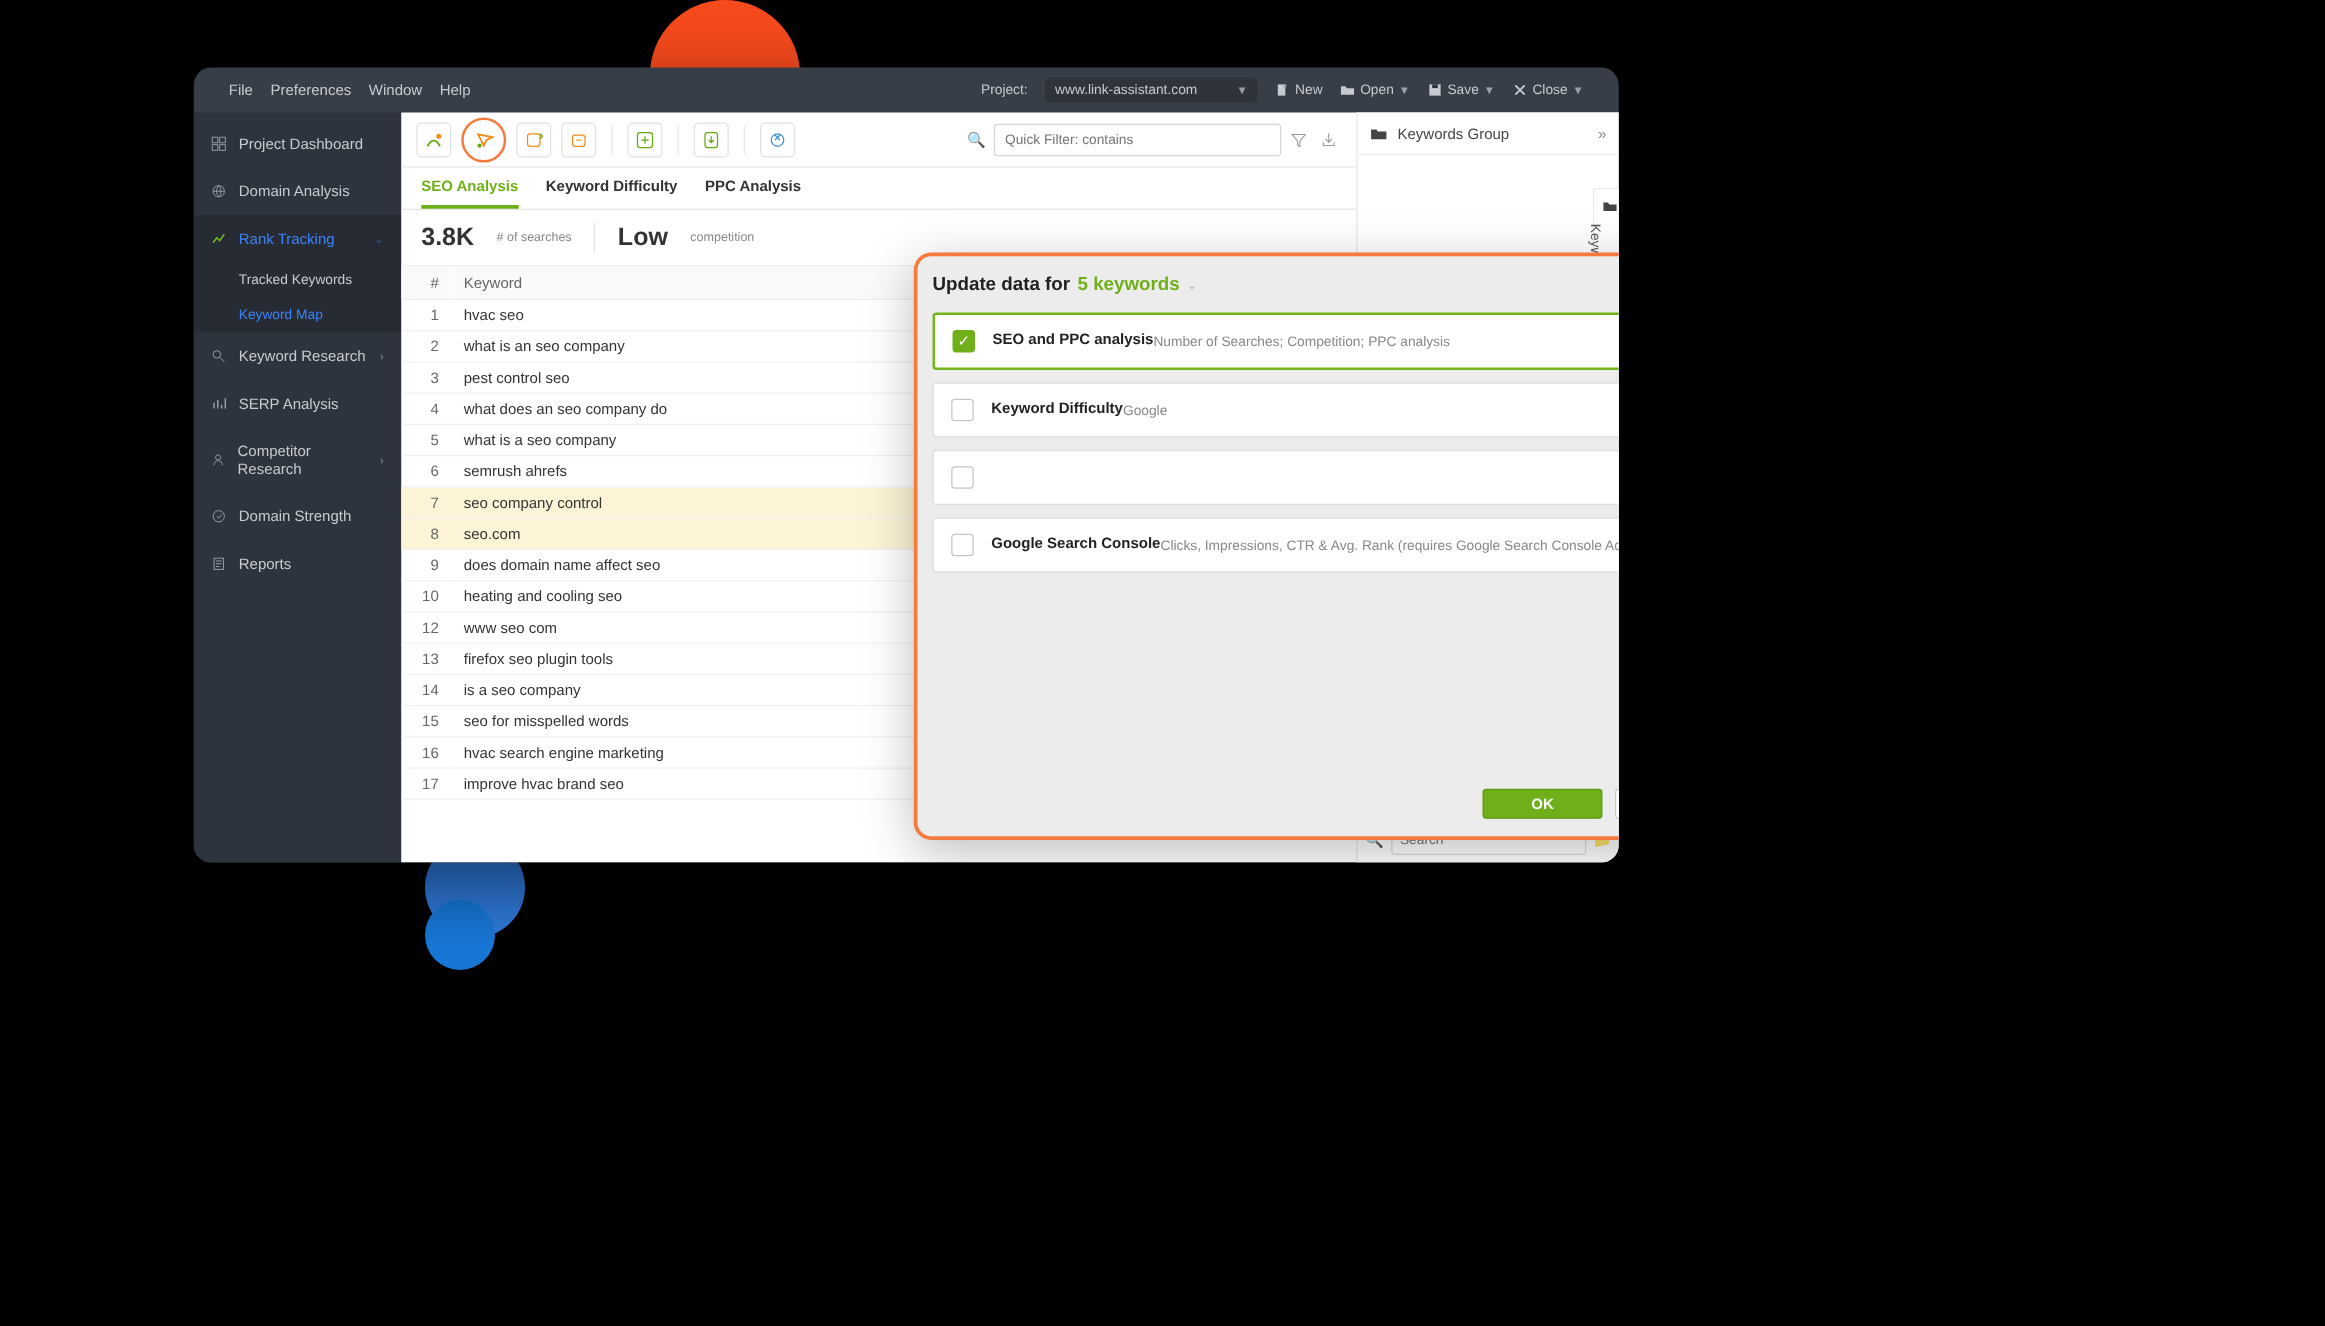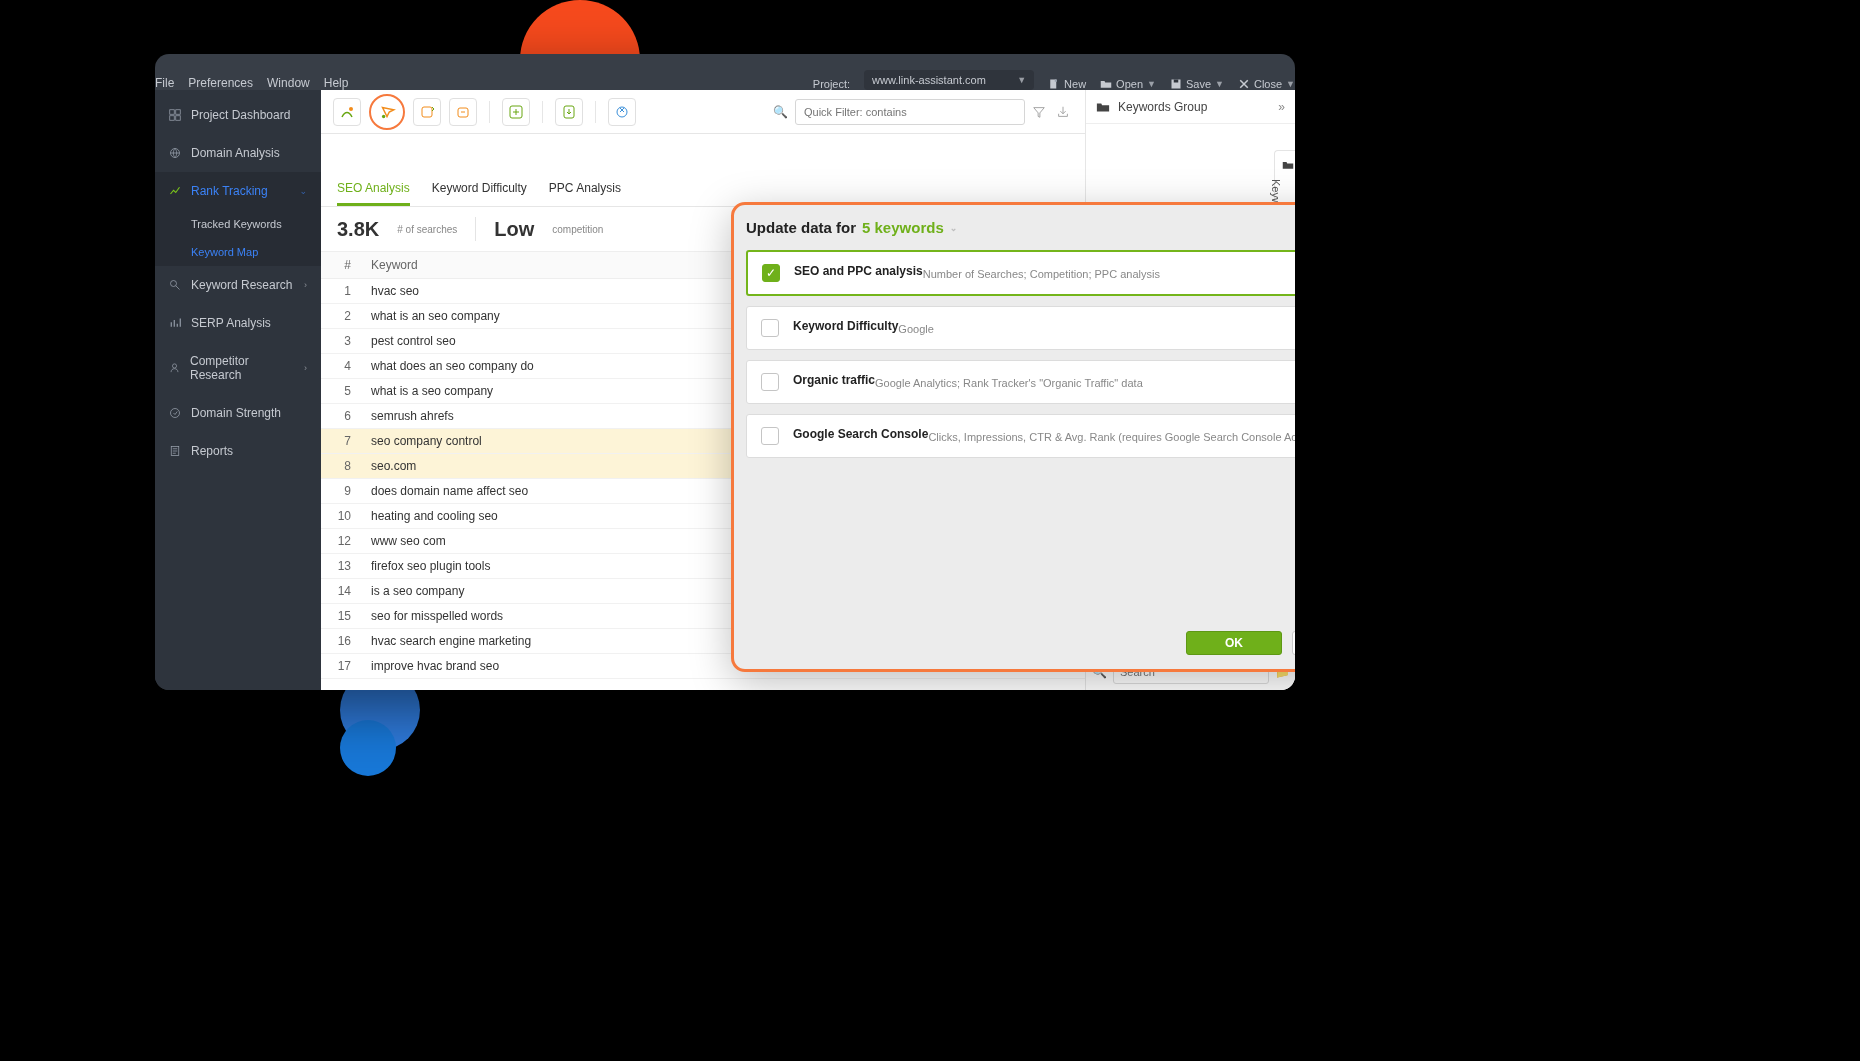--- a/index.html
+++ b/index.html
@@ -10,21 +10,21 @@
   .deco-orange-top { background: #f74a1d; width: 120px; height: 100px; top: 0; left: 520px; border-radius: 50% 50% 48% 52% / 60% 60% 40% 40%; }
   .deco-blue  { background: #2f7bdc; width: 80px; height: 80px; top: 670px; left: 340px; }
   .deco-blue2 { background: #1878d8; width: 56px; height: 56px; top: 720px; left: 340px; }
 
   
   .app {
     position: absolute; top: 54px; left: 155px; width: 1140px; height: 636px;
     background: #383e47; border-radius: 14px; overflow: hidden;
     box-shadow: 0 20px 60px rgba(0,0,0,.5); z-index: 2;
   }
-  .menubar { height: 36px; display: flex; align-items: flex-end; padding: 0 0; color: #c6cad1; gap: 14px; border-radius: 11px; }
+  .menubar { height: 36px; display: flex; align-items: center; padding: 0 28px; color: #c6cad1; gap: 14px; border-radius: 11px; }
   .menubar .spacer { flex: 1; }
   .menubar .project-label { color: #c6cad1; font-size: 11px; }
   .project-dd { background: #2f343c; color: #c6cad1; border-radius: 4px; padding: 4px 8px; display: flex; align-items: center; gap: 6px; min-width: 170px; font-size: 11px; }
   .menubar .action { display:flex; align-items:center; gap:4px; font-size:11px; color:#c6cad1; }
   .caret { font-size: 9px; opacity:.7; }
   .ico { width:12px; height:12px; display:inline-block; }
 
   .body { display:flex; height: calc(100% - 36px); }
   .sidebar { width: 166px; background: #2e343d; color: #9aa2ae; padding-top: 6px; }
   .sidebar .item { display:flex; align-items:center; gap:10px; padding: 12px 14px; font-size: 12px; color:#c6cad1; cursor:pointer; }
@@ -38,21 +38,21 @@
   .toolbar { height:44px; display:flex; align-items:center; padding: 0 12px; gap:8px; border-bottom:1px solid #e6e6e6;}
   .tb-btn { width:28px; height:28px; border:1px solid #e0e0e0; border-radius:4px; display:flex; align-items:center; justify-content:center; cursor:pointer; background:#fff;}
   .tb-btn.highlight { border:2px solid #f6793d; border-radius:50%; width:36px; height:36px;}
   .tb-sep { width:1px; height:22px; background:#e6e6e6; margin:0 4px;}
   .quick-filter-wrap { display:flex; align-items:center; gap:4px; margin-left:auto;}
   .quick-filter { border:1px solid #d6d6d6; border-radius:3px; height:26px; width:230px; padding:0 8px; font-size:11px; color:#888;}
   .qf-search { width:20px; text-align:center; color:#aaa; }
   .qf-icon { width:20px; height:20px; display:flex; align-items:center; justify-content:center; color:#aaa; cursor:pointer;}
 
   .tabs { display:flex; gap:22px; padding: 8px 16px 0; border-bottom:1px solid #e6e6e6; font-size:12px;}
-  .tab { padding-bottom:8px; color:#333; cursor:pointer; font-weight:400;margin-top:39px; }
+  .tab { padding-bottom:8px; color:#333; cursor:pointer; font-weight:700; }
   .tab.active { color:#6fb01a; border-bottom:3px solid #6fb01a; }
 
   .summary { display:flex; align-items:center; gap:18px; padding: 10px 16px; border-bottom:1px solid #eee;}
   .summary .big { font-size:20px; font-weight:700; color:#333;}
   .summary .lbl { font-size:10px; color:#888;}
   .summary .sep { width:1px; height:24px; background:#e4e4e4; }
 
   .grid-wrap { flex:1; overflow:auto; }
   table.grid { width:100%; border-collapse:collapse; font-size:12px;}
   table.grid th { text-align:left; font-weight:400; color:#666; padding:6px 10px; border-bottom:1px solid #eee; background:#fafafa;}
@@ -485,24 +485,20 @@
         </div>
         <div class="card">
           <div class="chk"></div>
           <div class="body">
             <div class="title">Keyword Difficulty</div>
             <div class="desc">Google</div>
           </div>
         </div>
         <div class="card">
           <div class="chk"></div>
-          <div class="body">
-            <div class="title">Organic traffic</div>
-            <div class="desc">Google Analytics; Rank Tracker's "Organic Traffic" data</div>
-          </div>
         </div>
         <div class="card">
           <div class="chk"></div>
           <div class="body">
             <div class="title">Google Search Console</div>
             <div class="desc">Clicks, Impressions, CTR &amp; Avg. Rank (requires Google Search Console Account)</div>
           </div>
         </div>
       </div>
     <div class="actions">

